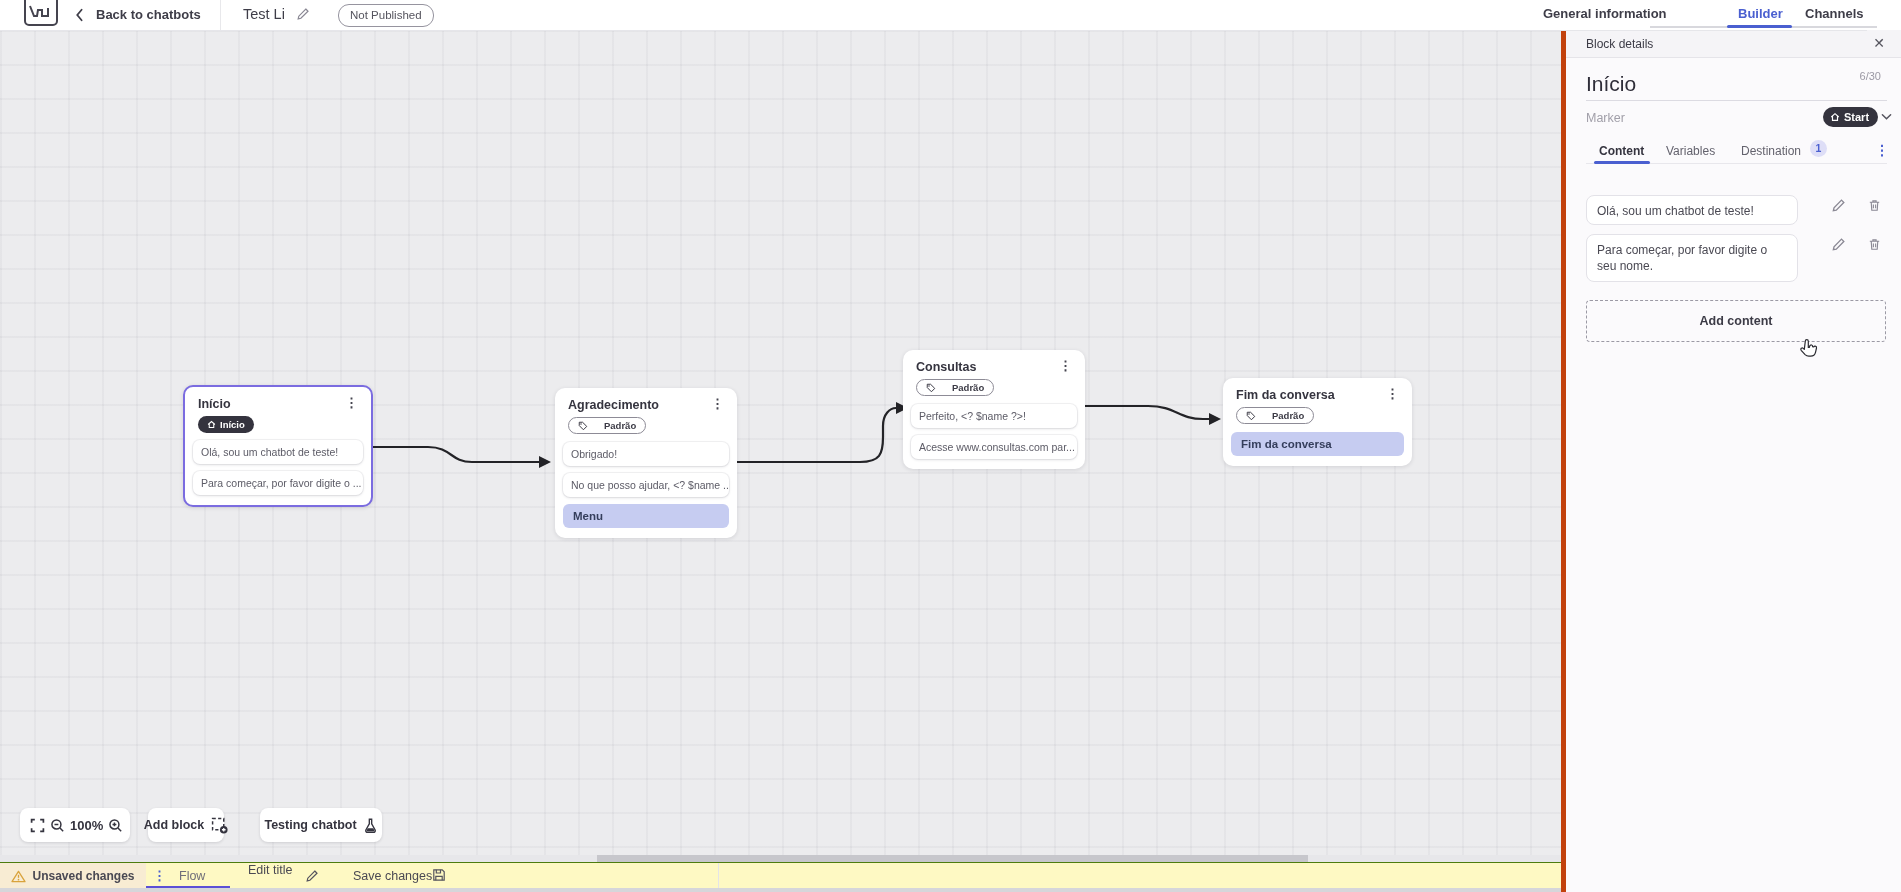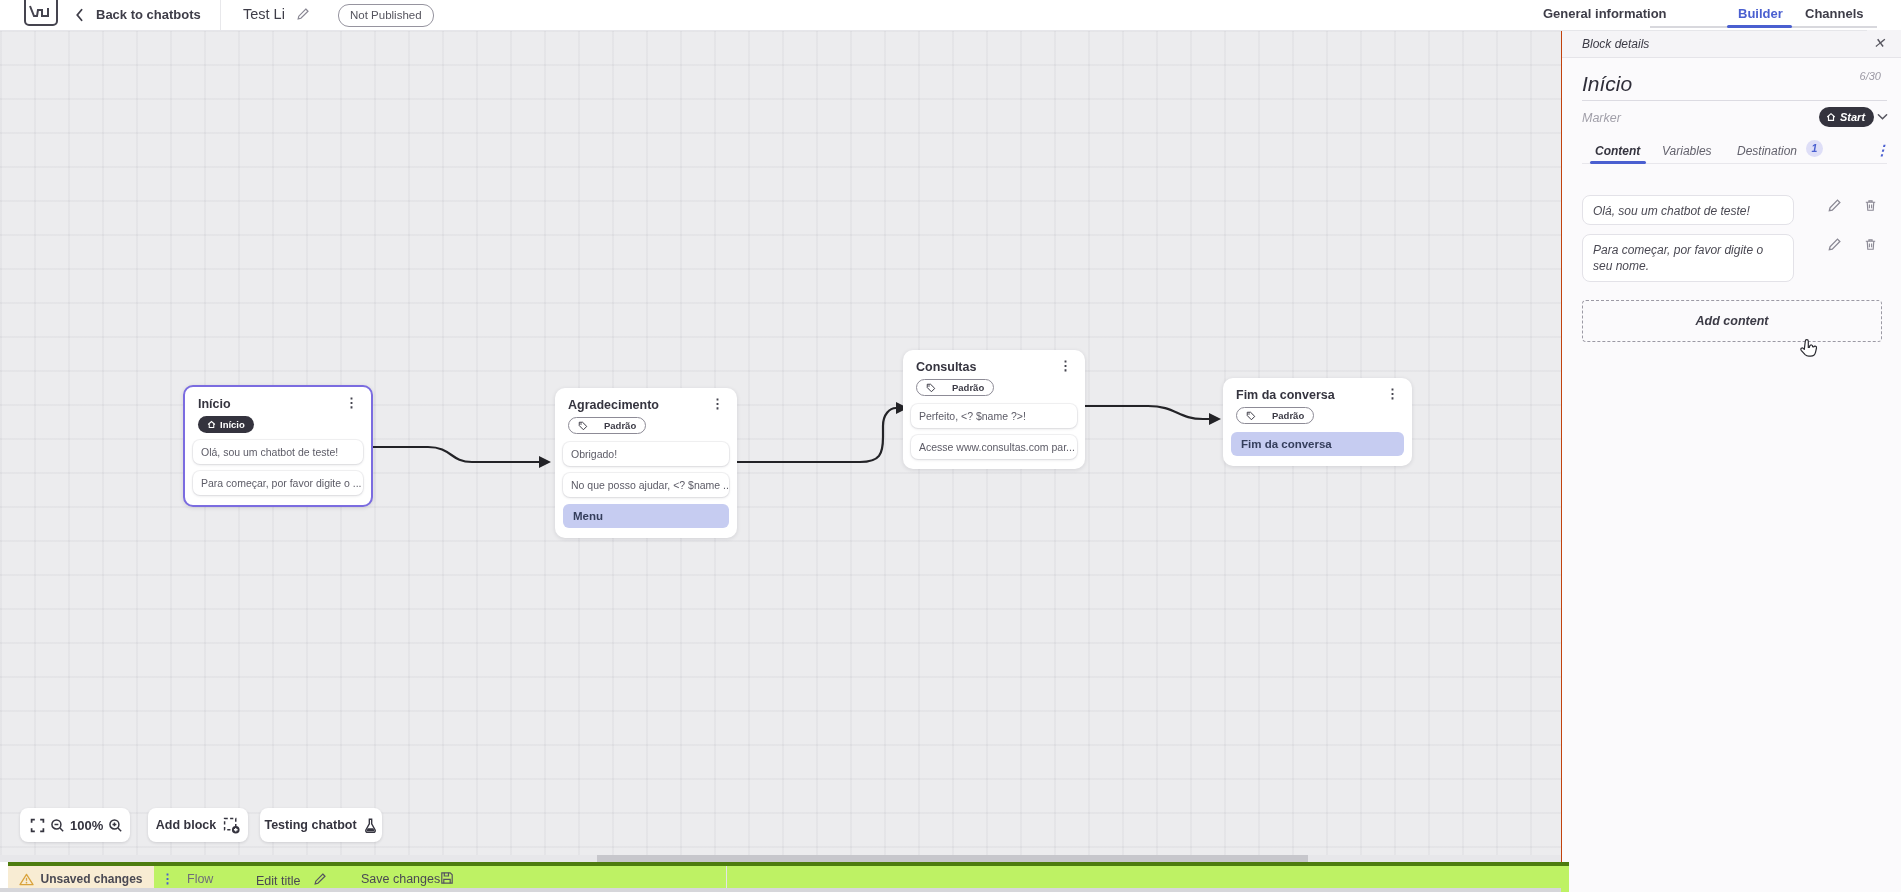--- a/index.html
+++ b/index.html
@@ -49,30 +49,30 @@
   .fb-item-hl{background:#c6ccf1;border-radius:6px;font-size:11.5px;font-weight:700;color:#353e5c;padding:6px 10px;margin-top:7px;white-space:nowrap;overflow:hidden;}
 
   .blk-inicio{left:183px;top:355px;width:190px;}
   .blk-agradecimento{left:555px;top:358px;width:182px;}
   .blk-consultas{left:903px;top:320px;width:182px;}
   .blk-fim{left:1223px;top:348px;width:189px;}
 
   
   .tool-card{position:absolute;top:778px;height:34px;background:#fff;border-radius:8px;box-shadow:0 1px 3px rgba(25,25,40,.14);display:flex;align-items:center;box-sizing:border-box;justify-content:space-between;}
   .tc-zoom{left:20px;width:110px;padding:0 10px;gap:5px;}
-  .tc-add{left:148px;width:100px;padding:0 24px;gap:7px;justify-content:center;}
+  .tc-add{left:148px;width:76px;padding:0 24px;gap:7px;justify-content:center;}
   .tc-test{left:260px;width:122px;padding:0 8px;gap:6px;justify-content:center;}
   .zoom-level{font-size:13px;font-weight:700;color:#35343f;}
   .tool-label{font-size:12.5px;font-weight:700;color:#35343f;white-space:nowrap;}
 
   .hscroll-track{position:absolute;left:0;top:825px;width:1561px;height:7px;background:#e7e7ea;}
   .hscroll-thumb{position:absolute;left:597px;top:0;width:711px;height:7px;background:#c7c7cc;}
 
   
-  .panel{position:absolute;left:1561px;top:30px;width:340px;height:862px;background:#fbfafc;border-left:1px solid #c2410c;box-sizing:border-box;z-index:20;font-style:italic;}
+  .panel{position:absolute;left:1561px;top:30px;width:340px;height:862px;background:#fbfafc;border-left:5px solid #c2410c;box-sizing:border-box;z-index:20;}
   .panel-header{position:absolute;left:0;top:0;width:100%;height:28px;background:#f5f4f7;border-bottom:1px solid #e5e4e9;box-sizing:border-box;}
   .panel-header-title{position:absolute;left:20px;top:7px;font-size:12px;color:#3c3b46;}
   .panel-close{position:absolute;right:16px;top:5px;font-size:14px;color:#55545e;cursor:pointer;}
   .panel-name{position:absolute;left:20px;top:42px;font-size:21px;color:#2f2e39;}
   .panel-counter{position:absolute;right:20px;top:40px;font-size:11px;color:#9b99a4;}
   .panel-name-line{position:absolute;left:20px;right:14px;top:70px;border-bottom:1px solid #dcdbe2;}
   .marker-label{position:absolute;left:20px;top:81px;font-size:12.5px;color:#a19fa9;}
   .start-pill{position:absolute;left:257px;top:77px;height:20px;display:flex;align-items:center;gap:4px;background:#34333e;color:#fff;border-radius:11px;padding:0 9px 0 7px;font-size:11px;font-weight:700;box-sizing:border-box;cursor:pointer;}
   .start-chevron{position:absolute;left:315px;top:83px;cursor:pointer;}
   .ptabs-border{position:absolute;left:20px;right:14px;top:133px;border-bottom:1px solid #e8e7ec;}
@@ -82,27 +82,27 @@
   .ptab-destination{position:absolute;left:175px;top:114px;font-size:12px;color:#63626d;cursor:pointer;}
   .ptab-badge{position:absolute;left:244px;top:110px;width:17px;height:17px;border-radius:50%;background:#dedef7;color:#4a5fd0;font-size:10.5px;font-weight:700;text-align:center;line-height:17px;}
   .ptab-kebab{position:absolute;right:12px;top:112px;color:#4a5fd0;font-size:14px;font-weight:700;cursor:pointer;}
   .msg-box{position:absolute;left:20px;width:212px;background:#fff;border:1px solid #e3e2e8;border-radius:8px;box-sizing:border-box;padding:7px 10px;font-size:12px;color:#4a4953;line-height:1.35;}
   .msg-box-1{top:165px;height:30px;}
   .msg-box-2{top:204px;height:48px;}
   .row-icon{position:absolute;width:16px;height:16px;cursor:pointer;}
   .add-content{position:absolute;left:20px;top:270px;width:300px;height:42px;border:1.5px dashed #9b99a4;border-radius:4px;box-sizing:border-box;display:flex;align-items:center;justify-content:center;font-size:12.5px;font-weight:700;color:#3c3b46;cursor:pointer;}
 
   
-  .bottombar{position:absolute;left:0;top:862px;width:1561px;height:26px;background:#bef264;border-top:4px solid #4d7c0f;z-index:25;margin-left:8px;}
+  .bottombar{position:absolute;left:0;top:862px;width:1561px;height:26px;background:#fef9c3;border-top:1px solid #4d7c0f;z-index:25;}
   .unsaved{position:absolute;left:0;top:0;width:146px;height:26px;background:#f8ecd3;display:flex;align-items:center;justify-content:center;gap:6px;}
   .unsaved-label{font-size:12px;font-weight:700;color:#4a4953;white-space:nowrap;}
   .bb-kebab{position:absolute;left:153px;top:5px;color:#4a5fd0;font-size:13px;font-weight:700;cursor:pointer;}
   .bb-flow{position:absolute;left:179px;top:6px;font-size:12.5px;color:#6f6e79;cursor:pointer;}
   .bb-flow-line{position:absolute;left:146px;top:23px;width:84px;height:3px;background:#5b50d6;}
-  .bb-edit{position:absolute;left:248px;top:8px;font-size:12.5px;color:#4a4953;cursor:pointer;}
+  .bb-edit{position:absolute;left:248px;top:0;font-size:12.5px;color:#4a4953;cursor:pointer;}
   .bb-edit-icon{position:absolute;left:305px;top:6px;}
   .bb-save{position:absolute;left:353px;top:6px;font-size:12.5px;color:#4a4953;cursor:pointer;}
   .bb-save-icon{position:absolute;left:432px;top:5px;}
   .bb-divider{position:absolute;left:718px;top:0;width:1px;height:26px;background:#e4e4e8;}
   .bottom-strip{position:absolute;left:0;top:888px;width:1561px;height:4px;background:#d6d6da;z-index:26;}
 
   .cursor{position:absolute;left:1796px;top:337px;z-index:99;pointer-events:none;}
 </style>
 </head>
 <body>

